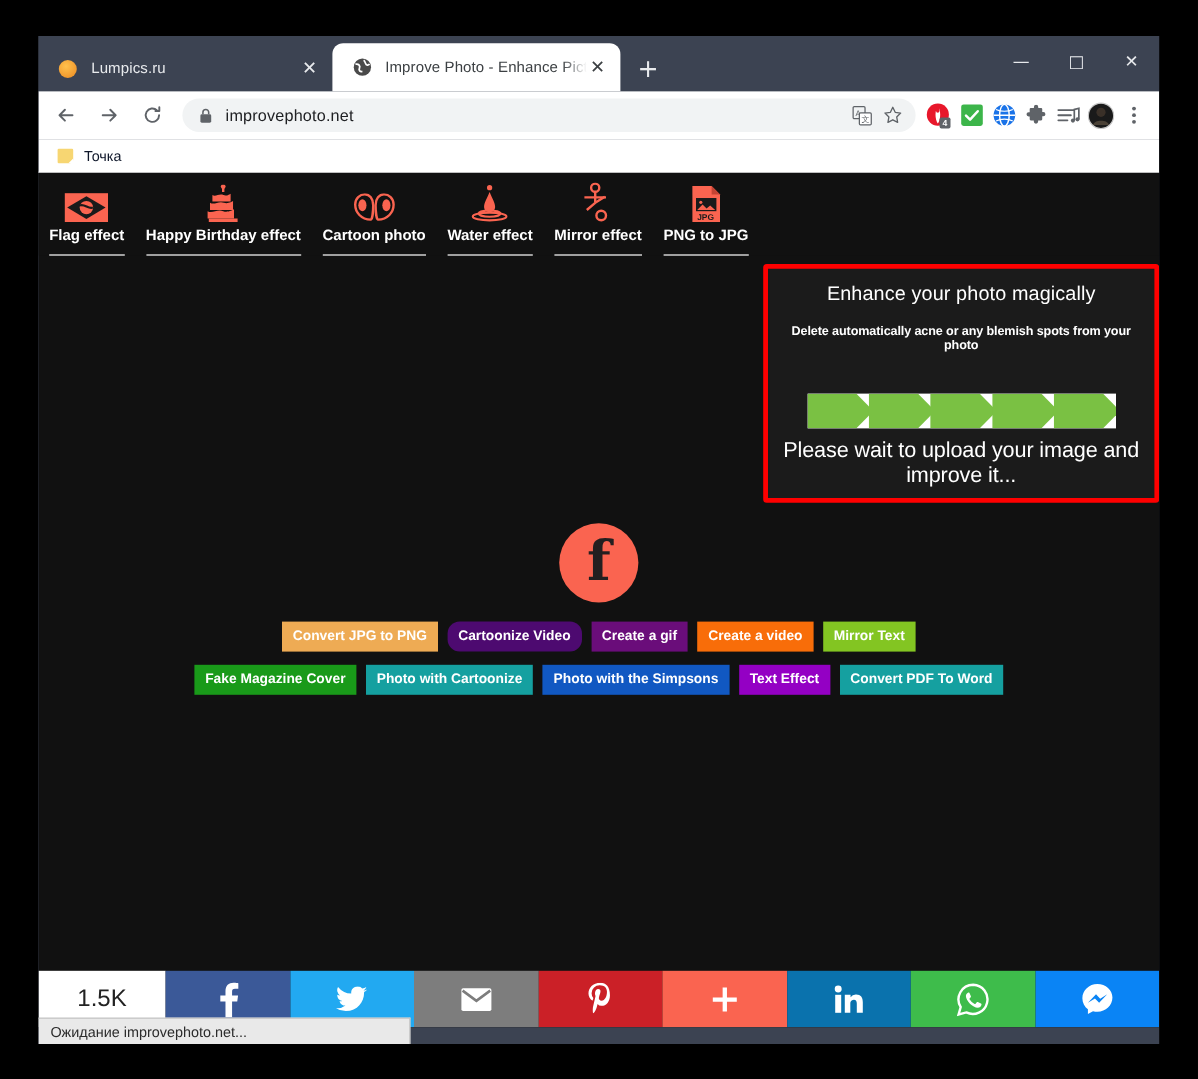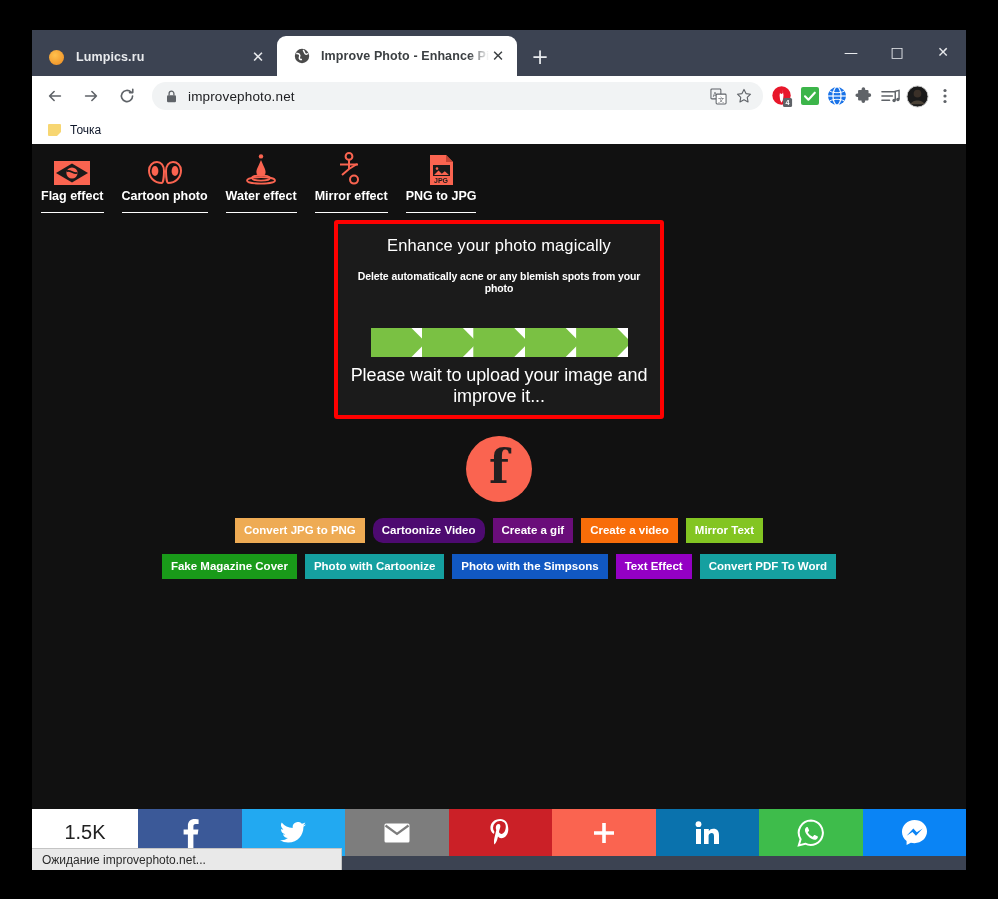--- a/index.html
+++ b/index.html
@@ -53,21 +53,20 @@
   .fav-orange {
     width: 15px; height: 15px; border-radius: 50%;
     background: radial-gradient(circle at 40% 35%, #ffc14d 0%, #f29a2e 70%, #e08820 100%);
   }
   .tab-title {
     font-size: 12.5px;
     white-space: nowrap;
     overflow: hidden;
     flex: 1 1 auto;
     letter-spacing: .1px;
-    font-weight: bold;
   }
   .tab.active .tab-title {
     -webkit-mask-image: linear-gradient(to right, #000 88%, transparent 100%);
     mask-image: linear-gradient(to right, #000 88%, transparent 100%);
   }
   .tab-close {
     width: 18px; height: 18px;
     flex: 0 0 auto;
     display: flex; align-items: center; justify-content: center;
     font-size: 15px; line-height: 1;
@@ -194,21 +193,21 @@
     white-space: nowrap;
     padding-bottom: 9px;
     border-bottom: 1.5px solid #ffffff;
     width: 100%;
     text-align: center;
   }
 
   
   #hero-wrap {
     margin-top: 7px;
-    display: flex; justify-content: center;
+    display: flex; justify-content: flex-end;
   }
   #hero {
     width: 330px;
     background: #1b1b1b;
     border: 4px solid #ff0000;
     border-radius: 3px;
     padding: 12px 12px 8px 12px;
     text-align: center;
   }
   #hero-title {
@@ -496,20 +495,33 @@
           <svg width="38" height="26" viewBox="0 0 38 26">
             <rect x="1" y="1" width="36" height="24" fill="#fa6450"></rect>
             <path d="M19 3.6L35 13 19 22.4 3 13z" fill="#1a1a1a"></path>
             <circle cx="19" cy="13" r="5.6" fill="#fa6450"></circle>
             <path d="M13.6 11.2c3.6-2 7.4 3.6 10.8 1.6" stroke="#1a1a1a" stroke-width="1.9" fill="none"></path>
           </svg>
         </span>
         <span class="effect-label">Flag effect</span>
       </div>
 
+      <div class="effect">
+        <span class="effect-icon">
+          <svg width="34" height="32" viewBox="0 0 34 32">
+            <rect x="16" y="0" width="2" height="6" fill="#fa6450"></rect>
+            <circle cx="17" cy="1.5" r="2" fill="#fa6450"></circle>
+            <path d="M5 28h24v3H5z" fill="#fa6450"></path>
+            <path d="M4 22c4 2.4 8-2 13 0 3.6 1.4 8-1 9-1.6V28H4z" fill="#fa6450"></path>
+            <path d="M6 15c3.6 2.2 7.2-1.8 11.6 0 3.2 1.3 6.8-1 7.6-1.4V21H6z" fill="#fa6450"></path>
+            <path d="M8 8.6c2.8 1.8 5.6-1.6 9.2 0 2.6 1.2 5.2-.8 6-1.2V14H8z" fill="#fa6450"></path>
+          </svg>
+        </span>
+        <span class="effect-label">Happy Birthday effect</span>
+      </div>
 
       <div class="effect">
         <span class="effect-icon">
           <svg width="40" height="25" viewBox="0 0 40 25">
             <path d="M17 22C9 22 4 16 4 9.5 4 4 8 1 12 1s7 3.6 7 9c0 6-1 12-2 12z" fill="none" stroke="#fa6450" stroke-width="2"></path>
             <path d="M23 22c8 0 13-6 13-12.5C36 4 32 1 28 1s-7 3.6-7 9c0 6 1 12 2 12z" fill="none" stroke="#fa6450" stroke-width="2"></path>
             <ellipse cx="10" cy="10" rx="3.4" ry="5" fill="#fa6450"></ellipse>
             <ellipse cx="30" cy="10" rx="3.4" ry="5" fill="#fa6450"></ellipse>
           </svg>
         </span>

